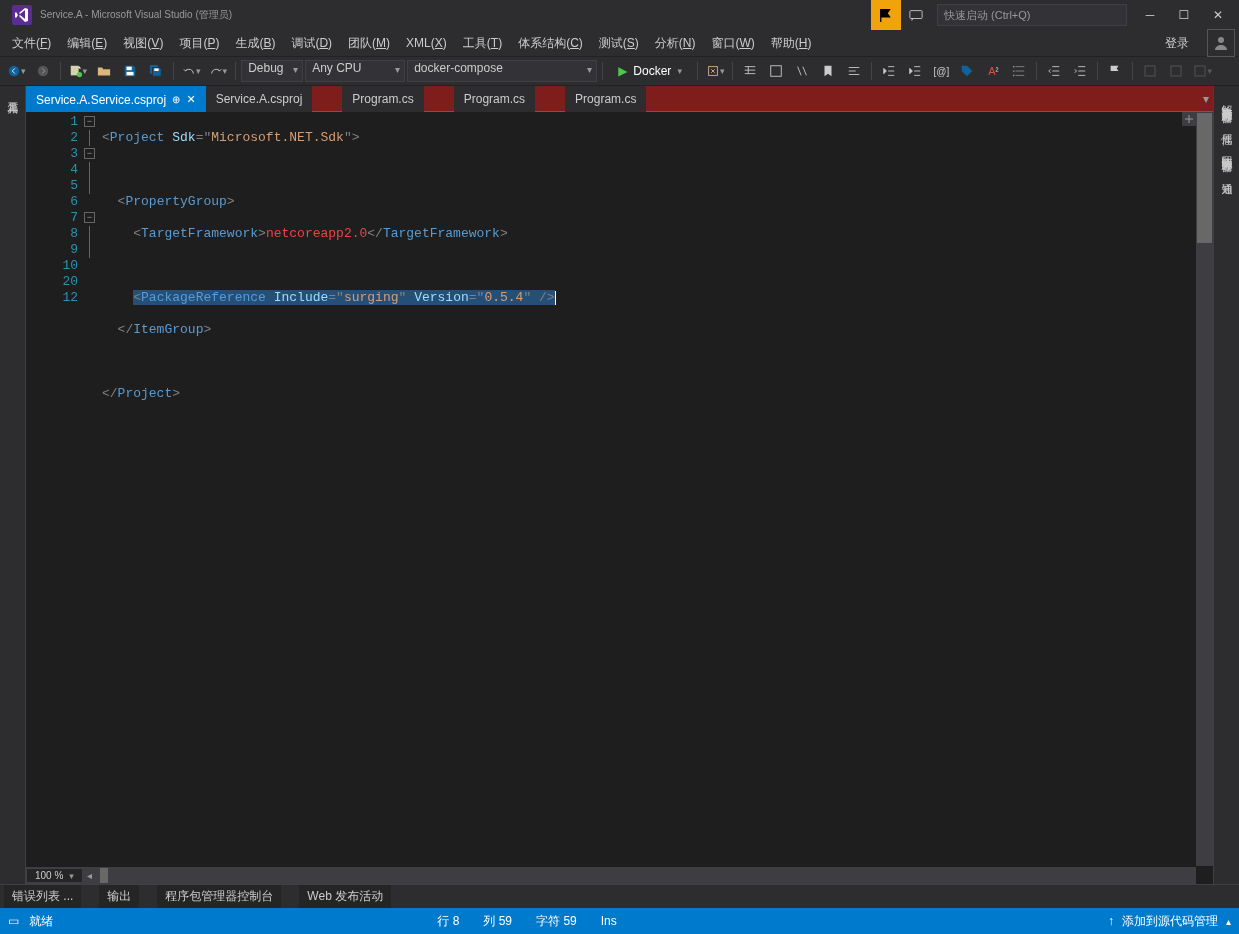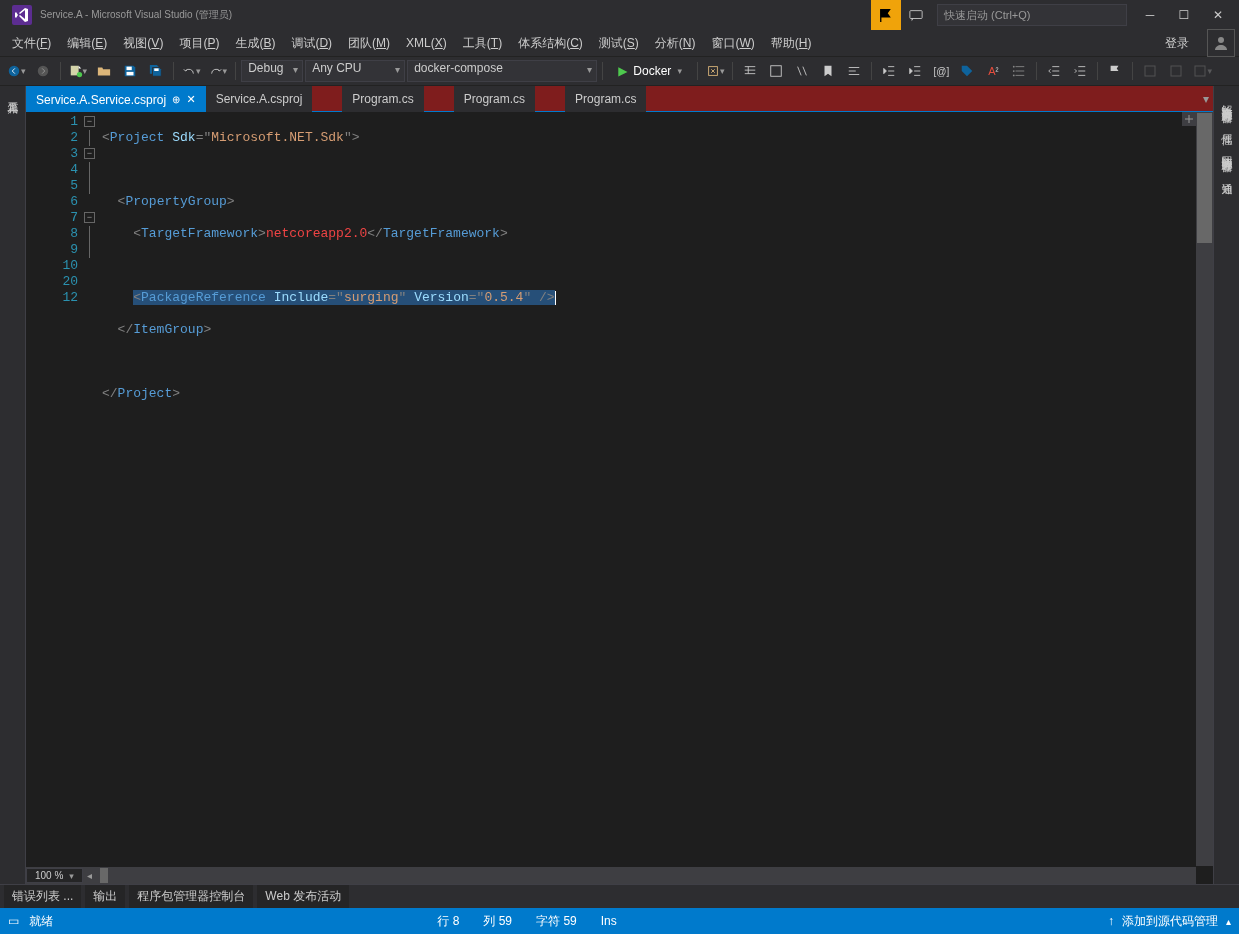--- a/index.html
+++ b/index.html
@@ -57,21 +57,21 @@
 .cursor-line { display:inline-block; width:1px; height:14px; background:#fff; vertical-align:middle; }
 
 .scroll-v { position:absolute; right:0; top:26px; bottom:18px; width:17px; background:#3e3e42; }
 .scroll-thumb { background:#686868; width:15px; margin:1px; height:130px; cursor:pointer; }
 .scroll-h { position:absolute; bottom:0; left:0; right:17px; height:17px; background:#3e3e42; display:flex; align-items:center; }
 .zoom { background:#252526; color:#ccc; padding:1px 8px; font-size:10px; border:1px solid #3f3f46; position:relative; }
 .zoom::after { content:"▾"; font-size:9px; margin-left:6px; color:#999; }
 .scroll-h-thumb { background:#686868; height:15px; width:8px; margin:1px 0 1px 4px; cursor:pointer; }
 .split-grip { position:absolute; top:26px; right:17px; width:14px; height:14px; background:#3e3e42; cursor:pointer; display:flex; align-items:center; justify-content:center; }
 
-.bottom-tabs { height:24px; background:#2d2d30; border-top:1px solid #3f3f46; display:flex; align-items:center; padding:0 4px; gap:4px; }
+.bottom-tabs { height:24px; background:#2d2d30; border-top:1px solid #3f3f46; display:flex; align-items:center; padding:0 4px; gap:18px; }
 .bot-tab { padding:3px 8px; cursor:pointer; color:#ccc; background:#252526; }
 
 .status-bar { height:26px; background:#007acc; color:#fff; display:flex; align-items:center; padding:0 8px; font-size:12px; }
 .status-item { margin-right:24px; }
 .status-right { margin-left:auto; display:flex; align-items:center; gap:8px; }
 .status-right .up { font-size:12px; }
 
 .right-panels { width:26px; background:#2d2d30; border-left:1px solid #3f3f46; display:flex; flex-direction:column; align-items:center; padding-top:4px; gap:8px; }
 .right-tab { writing-mode:vertical-rl; font-size:11px; padding:6px 2px; cursor:pointer; color:#ccc; letter-spacing:1px; }
 svg { display:block; }

